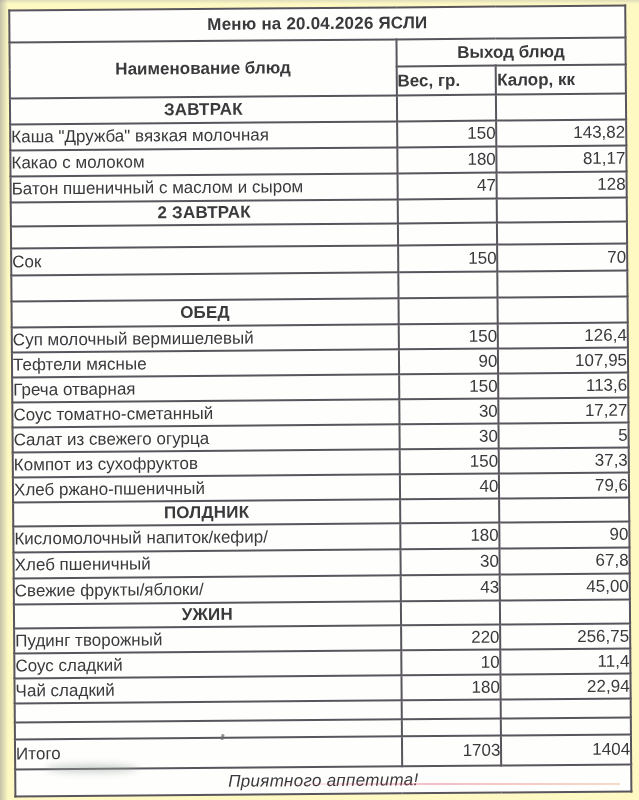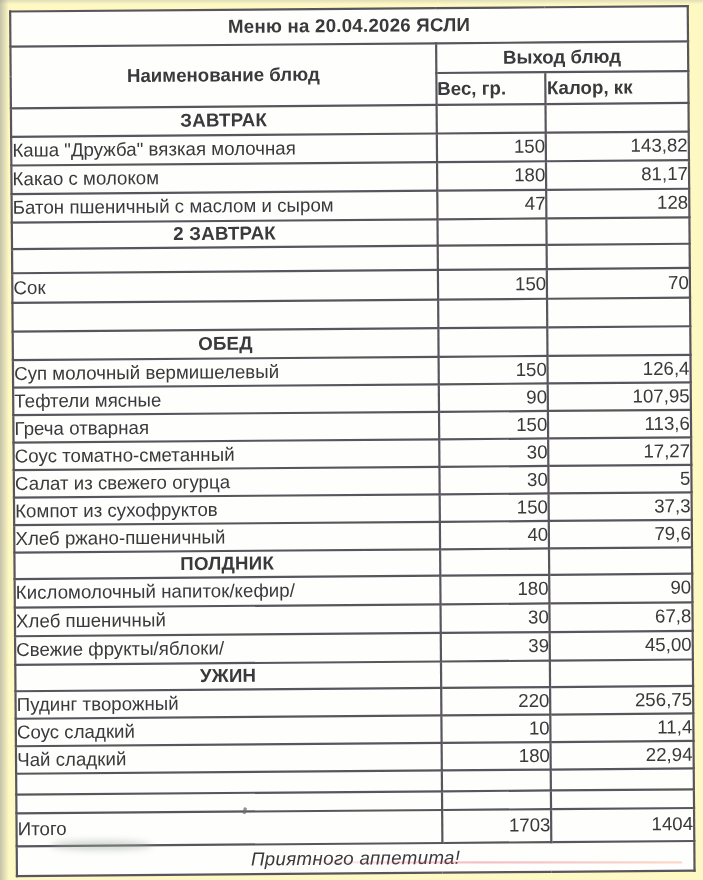--- a/index.html
+++ b/index.html
@@ -194,21 +194,21 @@
       <td class="num">180</td>
       <td class="num">90</td>
     </tr>
     <tr class="h26">
       <td class="name">Хлеб пшеничный</td>
       <td class="num">30</td>
       <td class="num">67,8</td>
     </tr>
     <tr class="h26">
       <td class="name">Свежие фрукты/яблоки/</td>
-      <td class="num">39</td>
+      <td class="num">43</td>
       <td class="num">45,00</td>
     </tr>
 
     <tr class="h24">
       <td class="section">УЖИН</td>
       <td class="num"></td>
       <td class="num"></td>
     </tr>
     <tr class="h25">
       <td class="name">Пудинг творожный</td>

